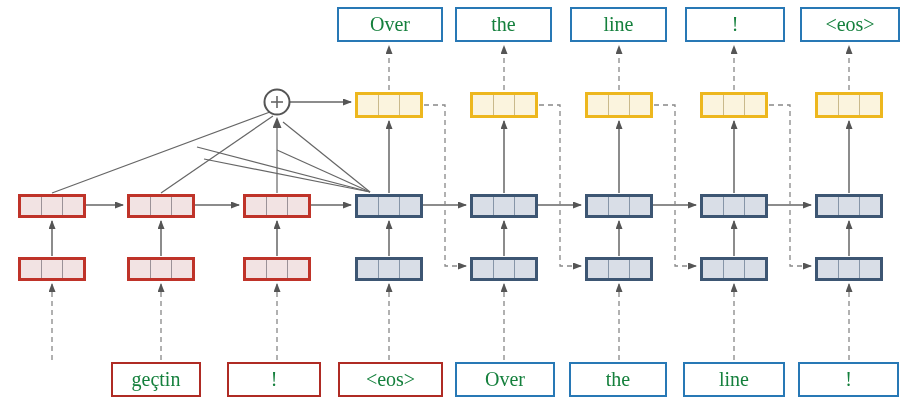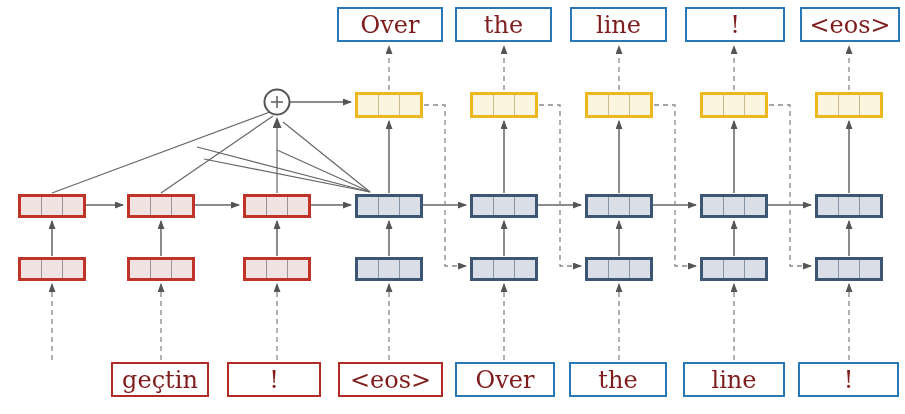--- a/index.html
+++ b/index.html
@@ -3,21 +3,21 @@
 <meta charset="utf-8">
 <style>
   html,body{margin:0;padding:0;background:#ffffff;}
   #stage{
     position:relative;width:905px;height:414px;background:#ffffff;overflow:hidden;
     font-family:"DejaVu Serif","Liberation Serif",serif;
   }
   #wires{position:absolute;left:0;top:0;}
   .wordbox{
     position:absolute;height:35px;display:flex;align-items:center;justify-content:center;
-    box-sizing:border-box;background:#ffffff;font-size:24px;color:#7f1d1d;
+    box-sizing:border-box;background:#ffffff;font-size:20px;color:#15803d;font-family:Liberation Serif, serif;
   }
   .wordbox.blue{border:2px solid #2878b5;}
   .wordbox.red{border:2px solid #af2b24;}
   .cell{
     position:absolute;width:68px;box-sizing:border-box;display:flex;
   }
   .cell span{flex:1 1 0;}
   .cell.hid{height:24px;}
   .cell.emb{height:24px;}
   .cell.att{height:26px;top:92px;}
@@ -234,21 +234,21 @@
       <span></span>
       <span></span>
       <span></span>
     </div>
   <div class="cell emb bluecell" style="left:815px;top:257px;">
       <span></span>
       <span></span>
       <span></span>
     </div>
 
-  <div class="wordbox red" style="left:111px;top:362px;width:98px;">
+  <div class="wordbox red" style="left:111px;top:362px;width:90px;">
       <span>geçtin</span>
     </div>
   <div class="wordbox red" style="left:227px;top:362px;width:94px;">
       <span>!</span>
     </div>
   <div class="wordbox red" style="left:338px;top:362px;width:105px;">
       <span>&lt;eos&gt;</span>
     </div>
 
   <div class="wordbox blue" style="left:455px;top:362px;width:100px;">

